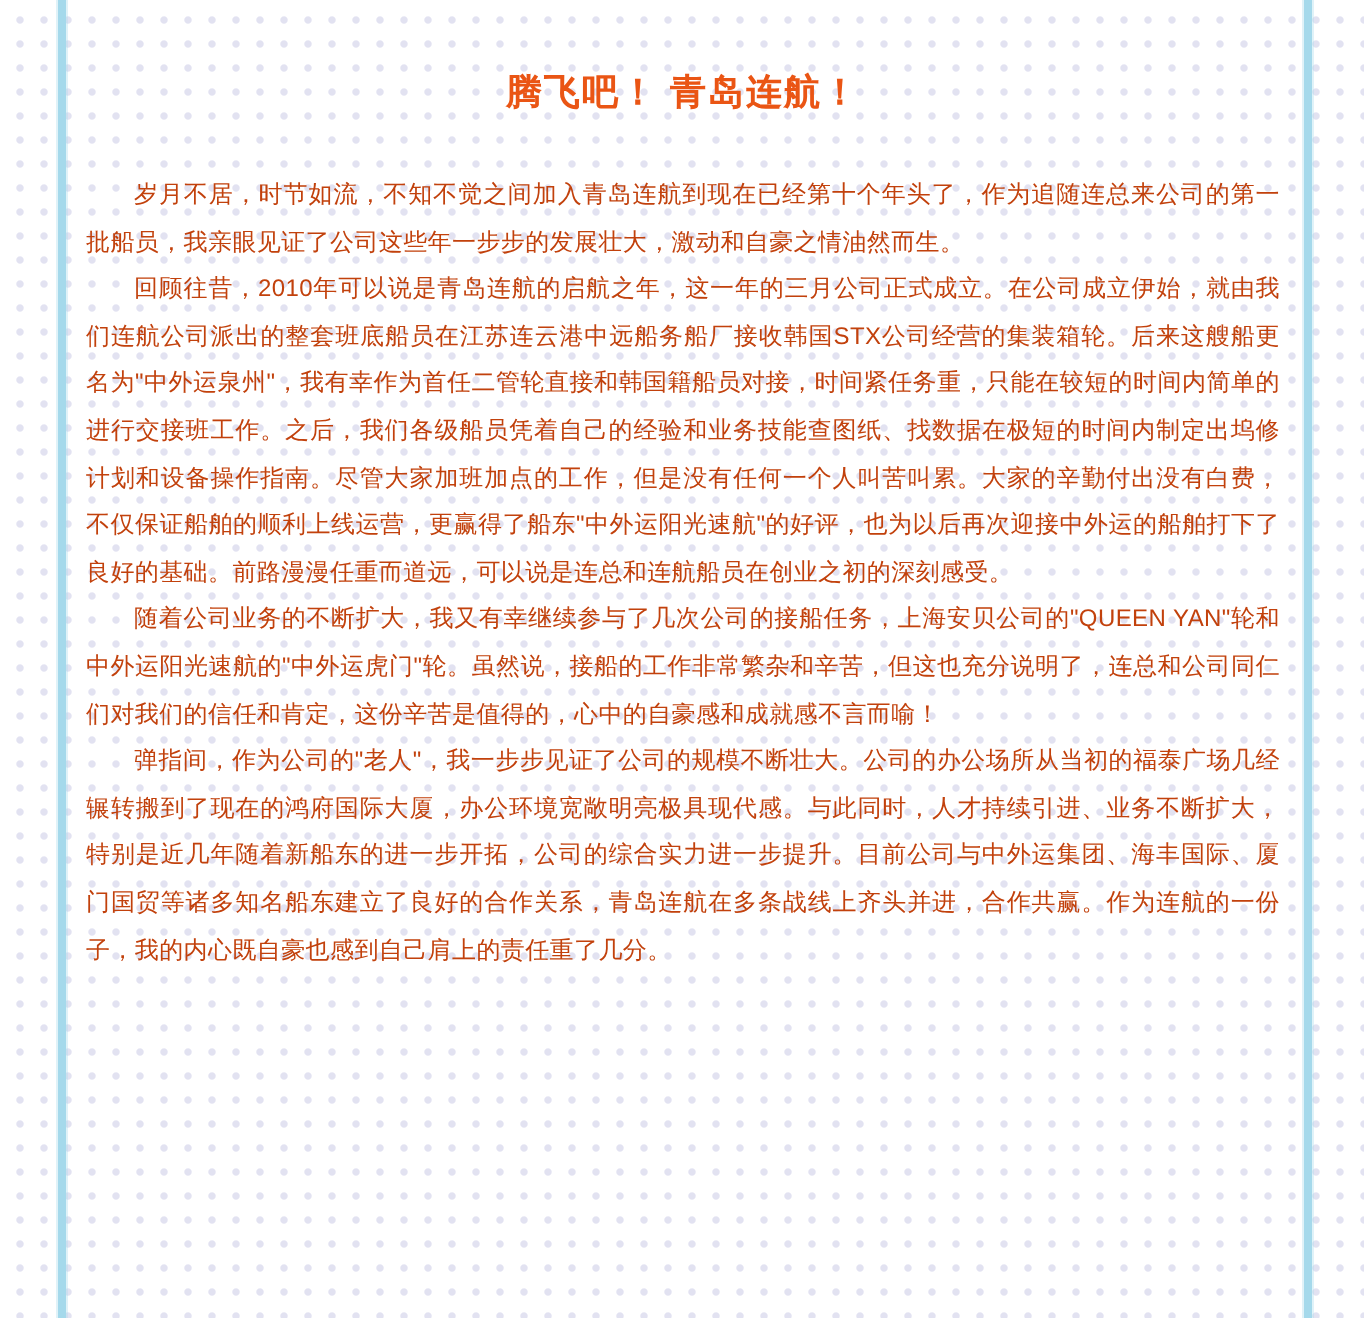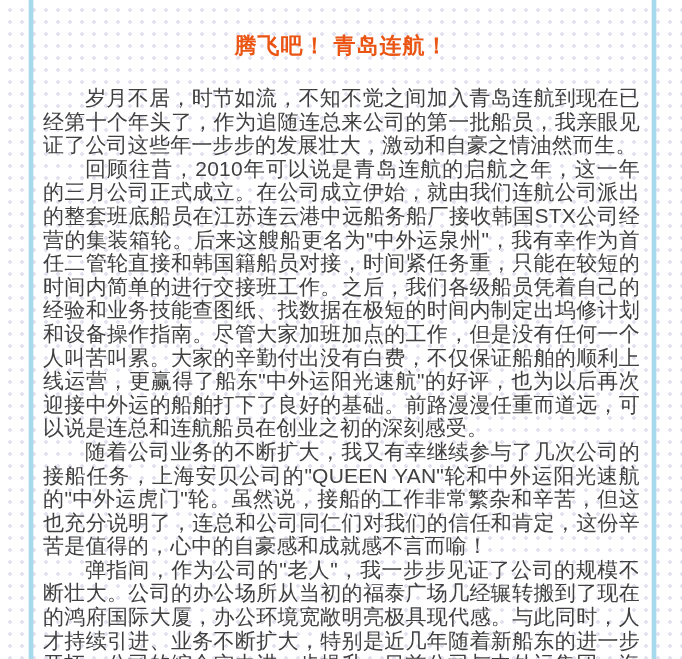--- a/index.html
+++ b/index.html
@@ -30,35 +30,35 @@
   .border-line.right { left: 652px; }
   .article {
     position: absolute;
     left: 43px;
     top: 0;
     width: 597px;
   }
   .article-title {
     margin: 33px 0 0 0;
     text-align: center;
-    font-size: 22px;
+    font-size: 18px;
     font-weight: bold;
     color: #ea5514;
     letter-spacing: 1px;
     line-height: 26px;
   }
   .article-body {
     margin-top: 27px;
   }
   .article-body p {
     margin: 0;
     text-indent: 2em;
-    font-size: 21px;
+    font-size: 12px;
     line-height: 23.6px;
-    color: #404040;
+    color: #c2410c;
     text-align: justify;
     letter-spacing: 0.2px;
   }
 </style>
 </head>
 <body>
 
 <div class="border-line left"></div>
 <div class="border-line right"></div>
 

